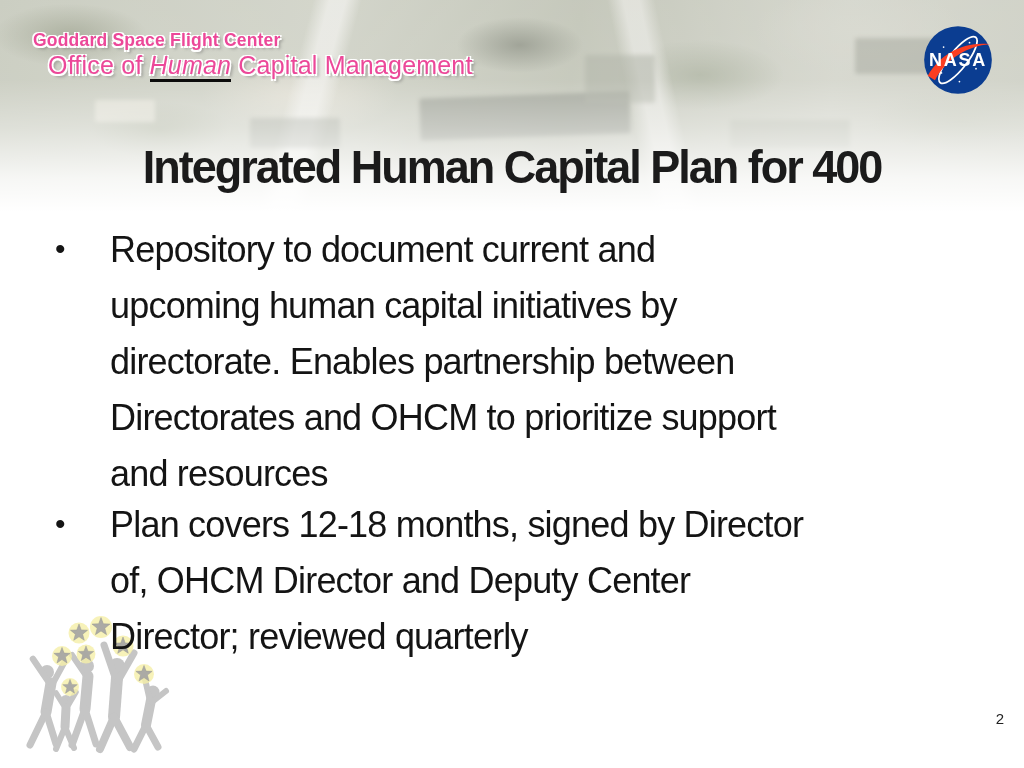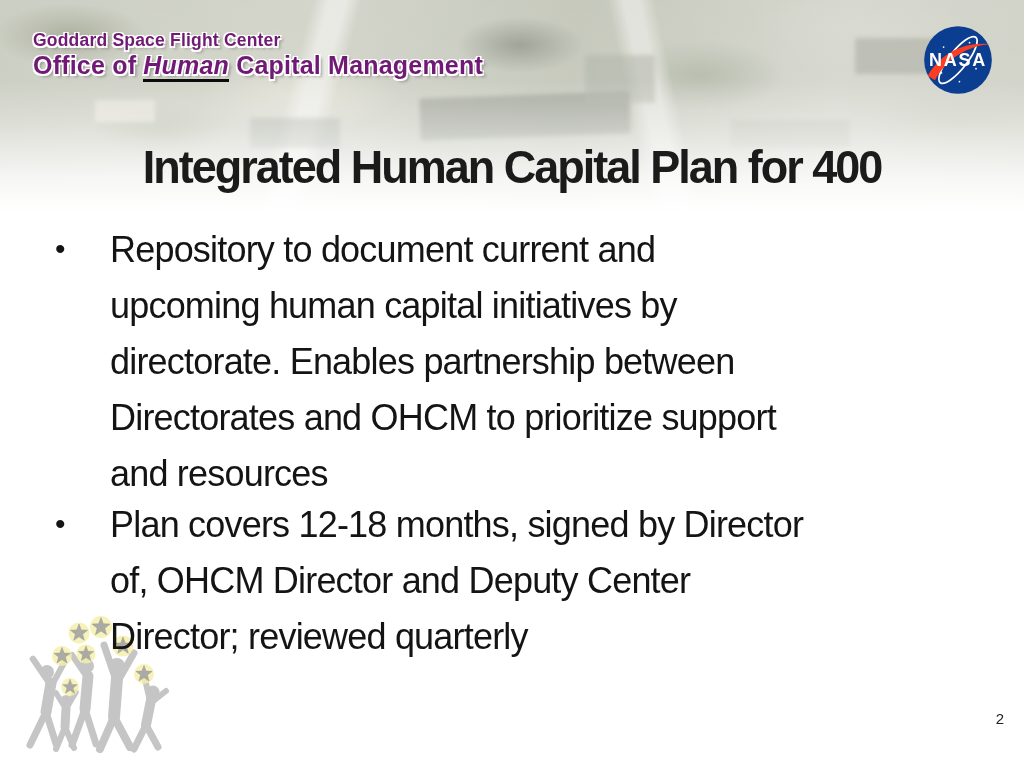--- a/index.html
+++ b/index.html
@@ -33,30 +33,31 @@
   .photo-fade{
     position:absolute;left:0;top:0;width:1024px;height:212px;
     background:linear-gradient(180deg,
       rgba(255,255,255,0.30) 0%,
       rgba(255,255,255,0.32) 38%,
       rgba(255,255,255,0.55) 60%,
       rgba(255,255,255,0.88) 84%,
       #ffffff 100%);
   }
   
-  .org{position:absolute;left:33px;top:30px;color:#701a75;z-index:3;}
+  .org{position:absolute;left:33px;top:30px;color:#ec4899;z-index:3;}
   .org-line1{
     font-size:17.5px;font-weight:700;letter-spacing:0.2px;
     text-shadow:-1.5px -1.5px 0 #fff,1.5px -1.5px 0 #fff,-1.5px 1.5px 0 #fff,1.5px 1.5px 0 #fff,
       3px 3px 3px rgba(100,100,100,0.55);
   }
   .org-line2{
-    font-size:25px;font-weight:700;letter-spacing:0.2px;margin-top:0px;
+    font-size:25px;font-weight:400;letter-spacing:0.2px;margin-top:0px;
     text-shadow:-1.5px -1.5px 0 #fff,1.5px -1.5px 0 #fff,-1.5px 1.5px 0 #fff,1.5px 1.5px 0 #fff,
       3px 3px 3px rgba(100,100,100,0.55);
+    margin-left:15px;
   }
   .em-underline{font-style:italic;border-bottom:3px solid #0c0c0c;padding-bottom:0px;}
   
   .nasa{position:absolute;left:922px;top:24px;width:72px;height:72px;z-index:3;}
   
   .title{
     position:absolute;left:0;top:141px;width:1024px;text-align:center;z-index:3;
     font-size:45px;font-weight:700;letter-spacing:-2px;color:#1b1b1b;
     transform:scaleY(1.04);
   }

